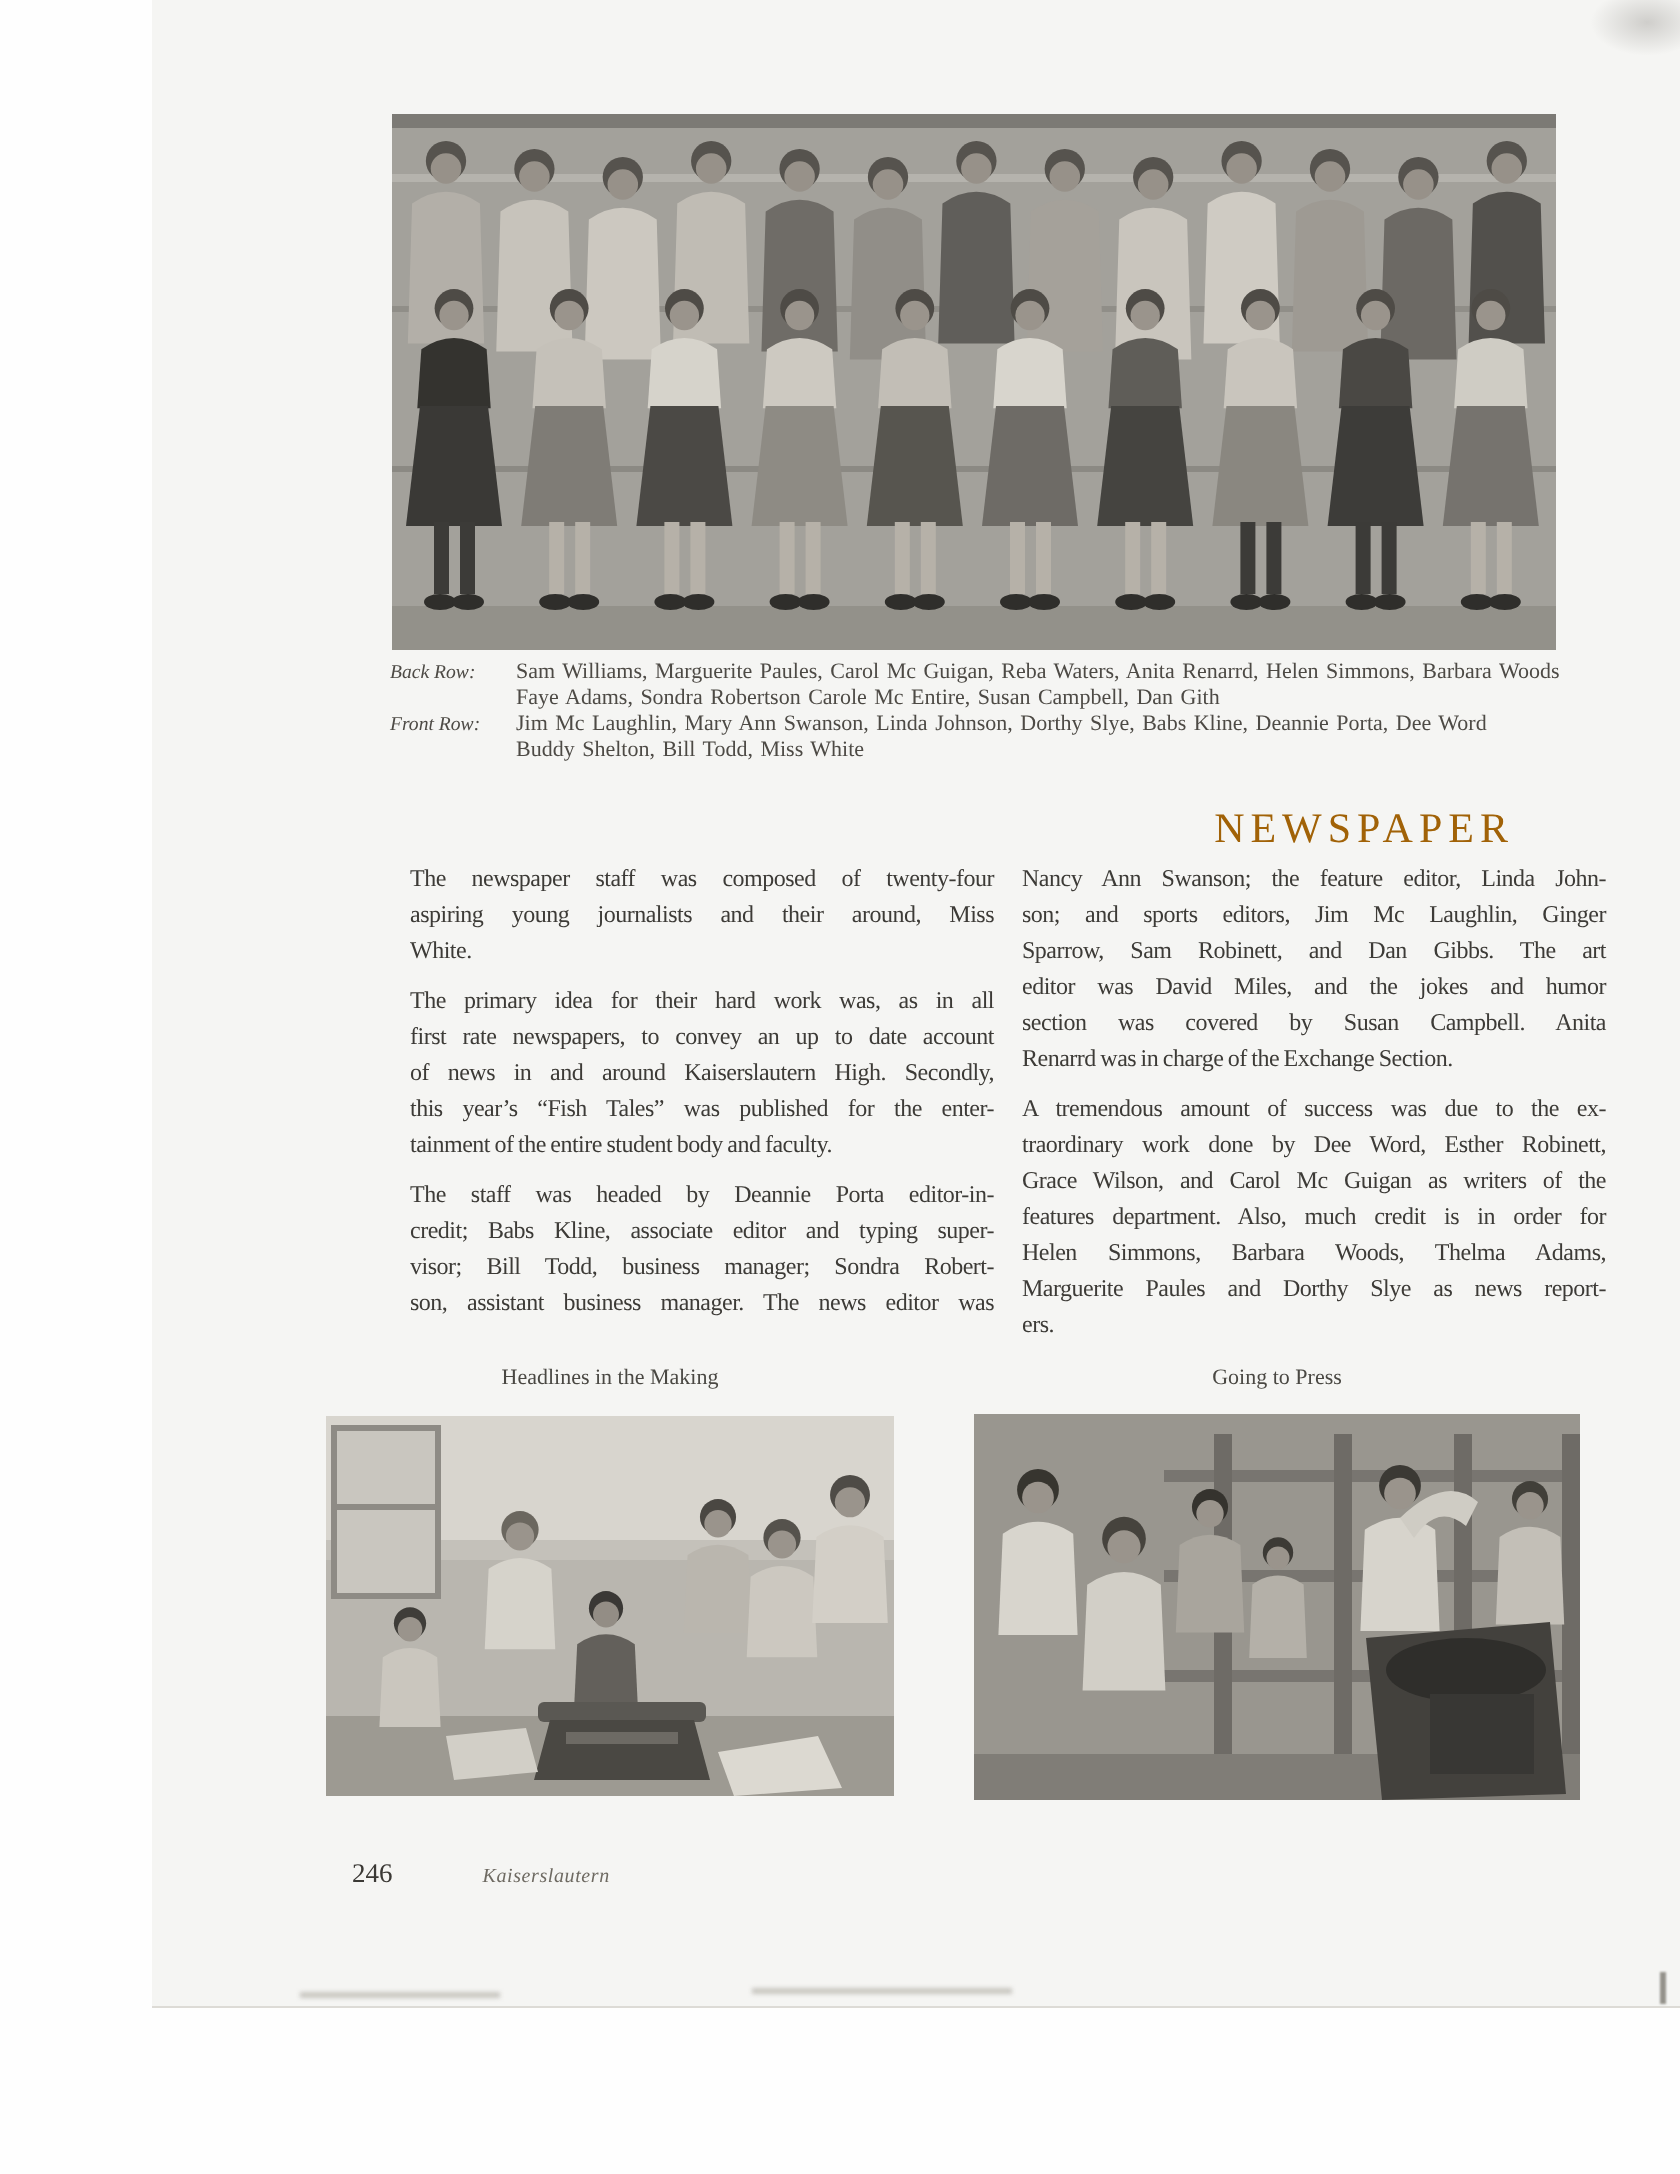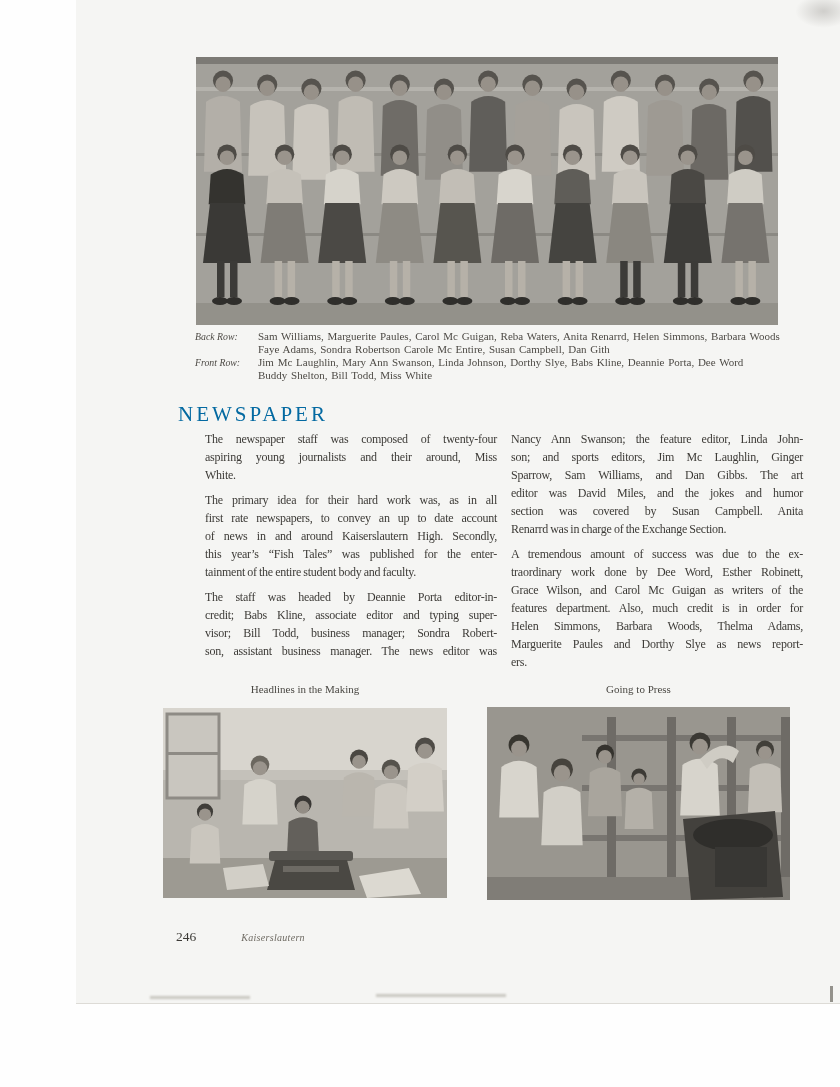--- a/index.html
+++ b/index.html
@@ -9,22 +9,22 @@
          border-bottom:1px solid #dddbd6;}
   .smudge-tr{position:absolute;left:719px;top:0px;width:52px;height:28px;
          background:radial-gradient(ellipse at 55% 40%, rgba(176,174,170,.55), rgba(176,174,170,0) 70%);}
   .edge-mark{position:absolute;background:#c9c7c1;filter:blur(1px);}
   .edge-tick{position:absolute;left:754px;top:986px;width:3px;height:16px;background:#94928c;filter:blur(.4px);}
   .photo{position:absolute;overflow:hidden;background:#a3a19b;}
   .photo svg{display:block;}
   .group-caption-row{position:absolute;left:119px;display:flex;color:#4d4a45;}
   .cap-label{font-style:italic;font-size:9.8px;line-height:13px;width:63px;flex:none;}
   .cap-text{font-size:11px;line-height:13px;white-space:pre-line;word-spacing:1px;width:540px;}
-  .page-title{position:absolute;left:102px;top:402px;width:597px;text-align:left;
-      font-size:21px;letter-spacing:3px;color:#0369a1;font-weight:400;}
+  .page-title{position:absolute;left:84px;top:402px;width:597px;text-align:right;
+      font-size:21px;letter-spacing:3px;color:#a16207;font-weight:400;}
   .col{position:absolute;top:430px;width:292px;font-size:12px;line-height:18px;
       color:#3d3b37;letter-spacing:-0.25px;word-spacing:-0.5px;margin-left:28px;}
   .col-left{left:101px;}
   .col-right{left:407px;}
   .para{margin:0 0 7px 0;}
   .ln{text-align:justify;text-align-last:justify;}
   .ln.last{text-align-last:left;}
   .photo-cap{position:absolute;top:683px;text-align:center;font-size:11px;color:#4a4843;}
   .photo-cap.left{left:87px;width:284px;}
   .photo-cap.right{left:411px;width:303px;}
@@ -203,21 +203,21 @@
       <div class="ln">credit; Babs Kline, associate editor and typing super-</div>
       <div class="ln">visor; Bill Todd, business manager; Sondra Robert-</div>
       <div class="ln">son, assistant business manager. The news editor was</div>
     </div>
   </div>
 
   <div class="col col-right">
     <div class="para">
       <div class="ln">Nancy Ann Swanson; the feature editor, Linda John-</div>
       <div class="ln">son; and sports editors, Jim Mc Laughlin, Ginger</div>
-      <div class="ln">Sparrow, Sam Williams, and Dan Gibbs. The art</div>
+      <div class="ln">Sparrow, Sam Robinett, and Dan Gibbs. The art</div>
       <div class="ln">editor was David Miles, and the jokes and humor</div>
       <div class="ln">section was covered by Susan Campbell. Anita</div>
       <div class="ln last">Renarrd was in charge of the Exchange Section.</div>
     </div>
     <div class="para">
       <div class="ln">A tremendous amount of success was due to the ex-</div>
       <div class="ln">traordinary work done by Dee Word, Esther Robinett,</div>
       <div class="ln">Grace Wilson, and Carol Mc Guigan as writers of the</div>
       <div class="ln">features department. Also, much credit is in order for</div>
       <div class="ln">Helen Simmons, Barbara Woods, Thelma Adams,</div>

